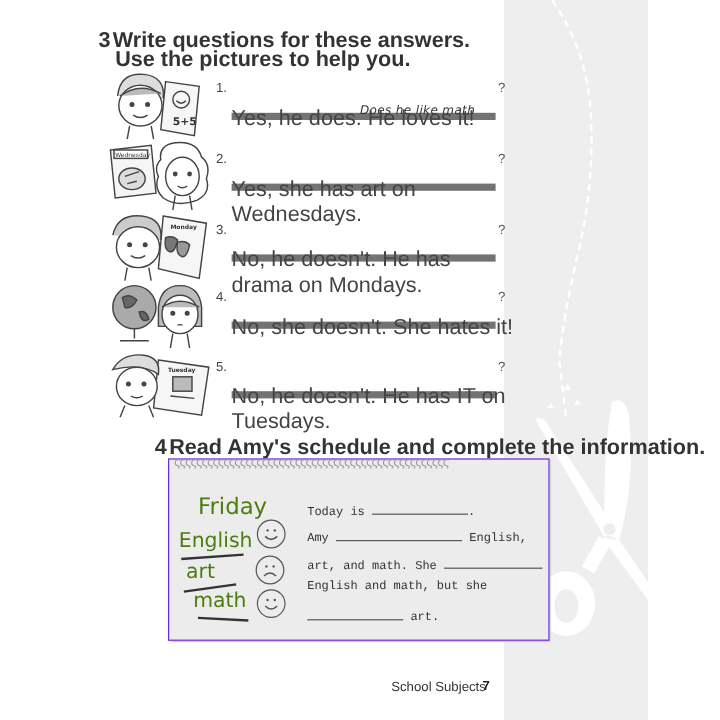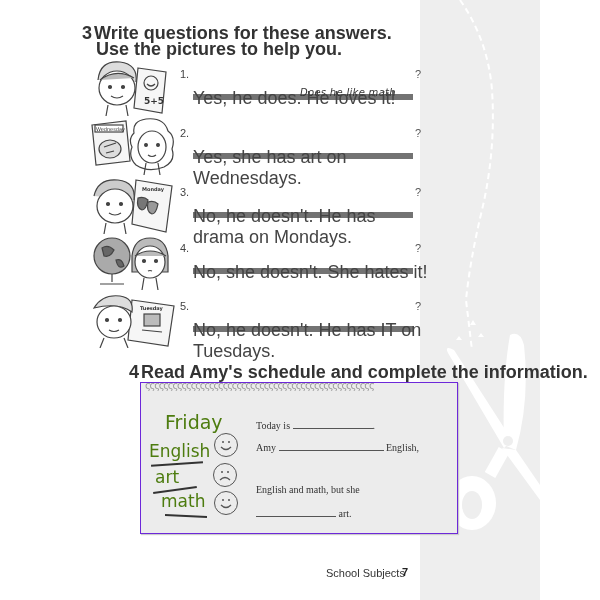--- a/index.html
+++ b/index.html
@@ -25,21 +25,21 @@
 
   .notepad { position:absolute; left:92px; top:382px; width:316px; height:150px; background:#ececec; border:1px solid #6d28d9; box-shadow:1px 1px 1px #ccc;margin-left:48px; }
   .spiral { position:absolute; left:4px; top:-3px; font-family:"DejaVu Sans", sans-serif; font-size:10px; color:#999; letter-spacing:-1.3px; white-space:nowrap; overflow:hidden; width:306px; }
   .hand { font-family:"DejaVu Sans", sans-serif; color:#4d7c0f; position:absolute; }
   .sched-day { left:24px; top:28px; font-size:19px; }
   .sched-subj { font-size:17px; left:8px; }
   .underline { position:absolute; height:2px; background:#333; }
   .smiley { position:absolute; width:22px; height:22px; border:1.5px solid #555; border-radius:50%; }
   .smiley svg { position:absolute; left:0; top:0; }
   .fill-line { display:inline-block; border-bottom:1px solid #555; height:11px; vertical-align:baseline; }
-  .ptext { position:absolute; left:115px; font-family:Liberation Serif, serif; font-size:10px; color:#333; white-space:nowrap;text-align:right; }
+  .ptext { position:absolute; left:115px; font-family:Liberation Mono, monospace; font-size:10px; color:#333; white-space:nowrap;text-align:right; }
 
   .footer { position:absolute; top:567px; left:0; width:420px; }
   .footer-label { position:absolute; left:326px; font-size:11px; color:#333; }
   .footer-page { position:absolute; left:402px; font-size:11px; font-weight:bold; color:#222; top:-1px; }
 </style>
 </head>
 <body>
 
 <div class="side-panel">
   <svg width="120" height="600" viewBox="0 0 120 600">
@@ -220,20 +220,24 @@
 
   <div class="ptext" style="top:34px;">
     <span>Today is</span>
     <span class="fill-line" style="width:80px;"></span><span>.</span>
   </div>
   <div class="ptext" style="top:56px;">
     <span>Amy</span>
     <span class="fill-line" style="width:105px;"></span>
     <span>English,</span>
   </div>
+  <div class="ptext" style="top:79px;">
+    <span>art, and math. She</span>
+    <span class="fill-line" style="width:82px;"></span>
+  </div>
   <div class="ptext" style="top:101px;">
     <span>English and math, but she</span>
   </div>
   <div class="ptext" style="top:122px;">
     <span class="fill-line" style="width:80px;"></span>
     <span>art.</span>
   </div>
 </div>
 
 <div class="footer">

